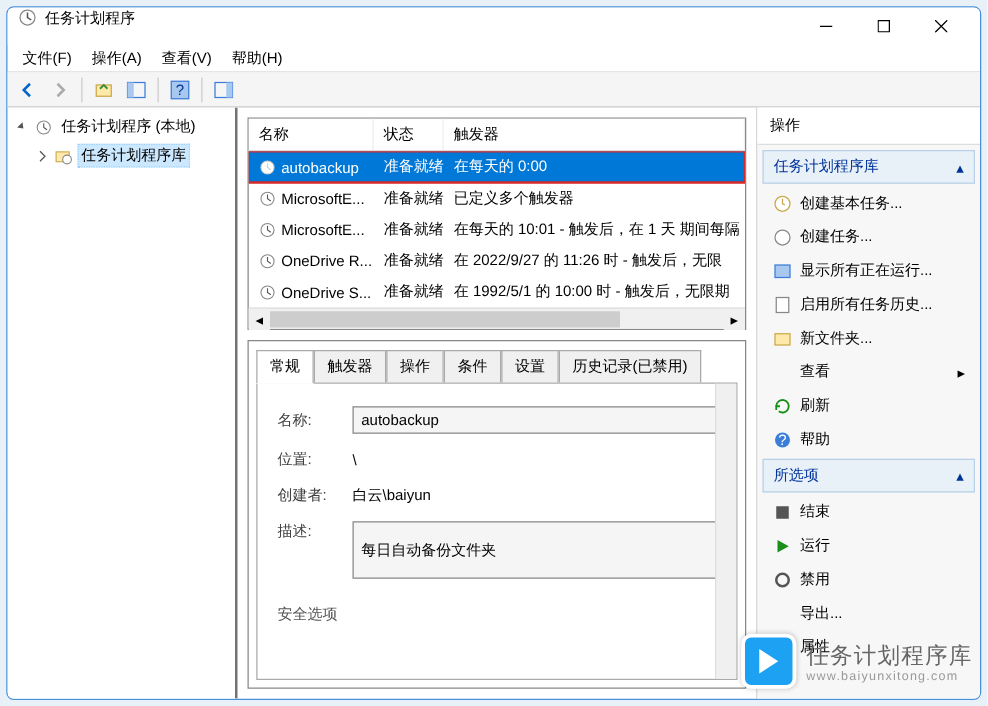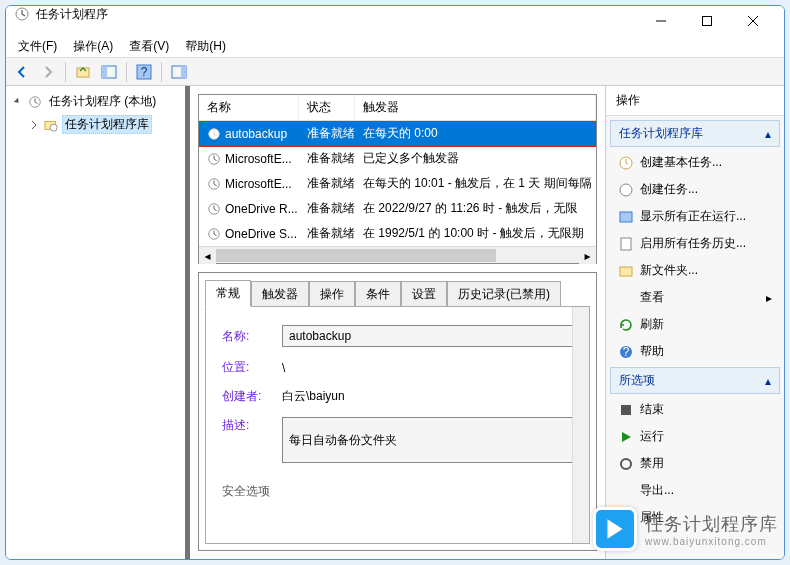--- a/index.html
+++ b/index.html
@@ -15,21 +15,21 @@
 
 .menubar { height: 22px; display: flex; align-items: center; padding: 0 4px; border-bottom: 1px solid #ddd; }
 .menubar .menu-item { padding: 2px 8px; cursor: pointer; }
 
 .toolbar { height: 28px; display: flex; align-items: center; padding: 2px 4px; border-bottom: 1px solid #ccc; background: #f5f5f5; gap: 2px; }
 .toolbar .tb-btn { width: 24px; height: 24px; display: flex; align-items: center; justify-content: center; border: 1px solid transparent; cursor: pointer; }
 .toolbar .tb-sep { width: 1px; height: 20px; background: #ccc; margin: 0 3px; }
 
 .body-area { flex: 1; display: flex; overflow: hidden; }
 
-.tree-pane { width: 184px; border-right: 5px solid #737373; background: #fff; padding: 4px 2px; }
+.tree-pane { width: 184px; border-right: 2px solid #737373; background: #fff; padding: 4px 2px; }
 .tree-item { display: flex; align-items: center; padding: 2px 4px; gap: 4px; cursor: pointer; }
 .tree-item.selected > .tree-label { background: #cce8ff; border: 1px dotted #99d1ff; padding: 0 2px; }
 .tree-item .tree-label { padding: 0 2px; border: 1px solid transparent; }
 .tree-children { padding-left: 16px; }
 .tree-expand { width: 12px; height: 12px; display: inline-flex; align-items: center; justify-content: center; }
 
 .center-pane { flex: 1; display: flex; flex-direction: column; border-right: 1px solid #ccc; min-width: 0; }
 
 .task-list { border: 1px solid #888; margin: 8px; background: #fff; }
 .task-header { display: flex; background: #fff; border-bottom: 1px solid #ddd; }
@@ -44,26 +44,26 @@
 .task-row .cell { padding: 2px 8px; display: flex; align-items: center; gap: 4px; }
 .task-row .cell-name { width: 100px; }
 .task-row .cell-status { width: 56px; }
 .task-row .cell-trigger { flex: 1; overflow: hidden; text-overflow: ellipsis; }
 .clock-ico { width: 14px; height: 14px; flex-shrink: 0; }
 .scroll-track { height: 17px; background: #f0f0f0; border-top: 1px solid #ddd; position: relative; }
 .scroll-thumb { position: absolute; left: 2px; top: 2px; height: 13px; width: 280px; background: #cdcdcd; }
 .scroll-arrow { position: absolute; top: 0; width: 17px; height: 17px; background: #f0f0f0; display:flex; align-items:center; justify-content:center; }
 
 .detail-pane { flex: 1; margin: 0 8px 8px 8px; border: 1px solid #888; background: #fff; display: flex; flex-direction: column; overflow: hidden; }
-.tabs { display: flex; padding: 6px 6px 0 6px; gap: 0; align-items: center; }
+.tabs { display: flex; padding: 6px 6px 0 6px; gap: 0; }
 .tab { padding: 4px 10px; border: 1px solid #aaa; border-bottom: none; background: #f0f0f0; cursor: pointer; position: relative; top: 1px; }
 .tab.active { background: #fff; border-bottom: 1px solid #fff; z-index: 2; }
 .tab-body { flex: 1; border: 1px solid #aaa; margin: 0 6px 6px 6px; padding: 18px 16px; background: #fff; position: relative; }
 .form-row { display: flex; align-items: center; margin-bottom: 12px; }
-.form-row .lbl { width: 60px; color: #6d28d9; }
+.form-row .lbl { width: 60px; color: #404040; }
 .form-row .val { flex: 1; }
 .form-row input.txt { width: 100%; border: 1px solid #888; padding: 3px 6px; background: #f5f5f5; }
 .secopt { color: #555; margin-top: 20px; }
 .sbvert { position:absolute; right:0; top:0; bottom:0; width:17px; background:#f0f0f0; border-left:1px solid #ddd; }
 
 .action-pane { width: 178px; background: #f7f7f7; display: flex; flex-direction: column; }
 .action-title { padding: 6px 10px; border-bottom: 1px solid #ddd; font-size: 12px; font-weight: 400; background: #fff; }
 .action-body { flex: 1; overflow-y: auto; padding: 2px; }
 .action-section { background: #e8f0f8; border: 1px solid #b8d0e8; padding: 4px 8px; margin: 2px; display: flex; align-items: center; justify-content: space-between; color: #003399; cursor: pointer; }
 .action-item { display: flex; align-items: center; gap: 6px; padding: 5px 10px; cursor: pointer; }

